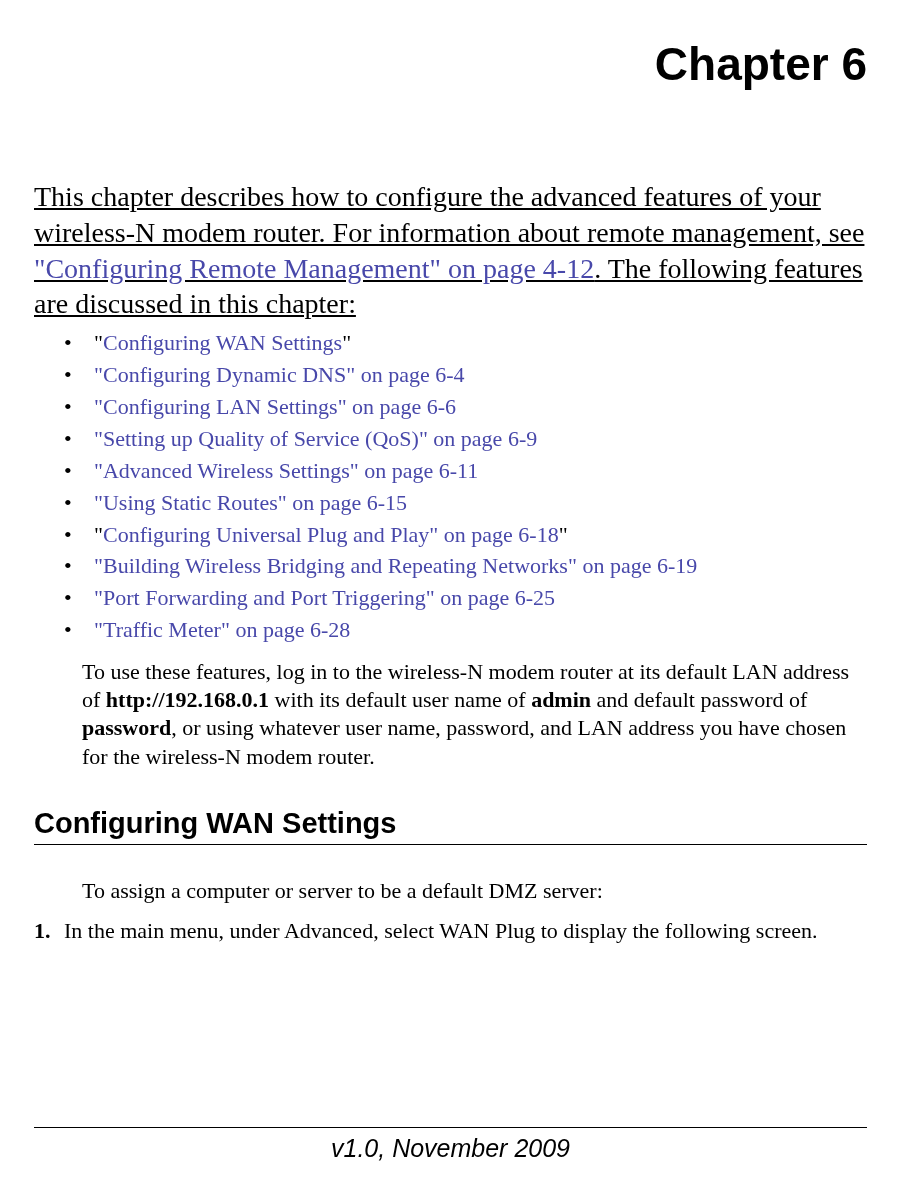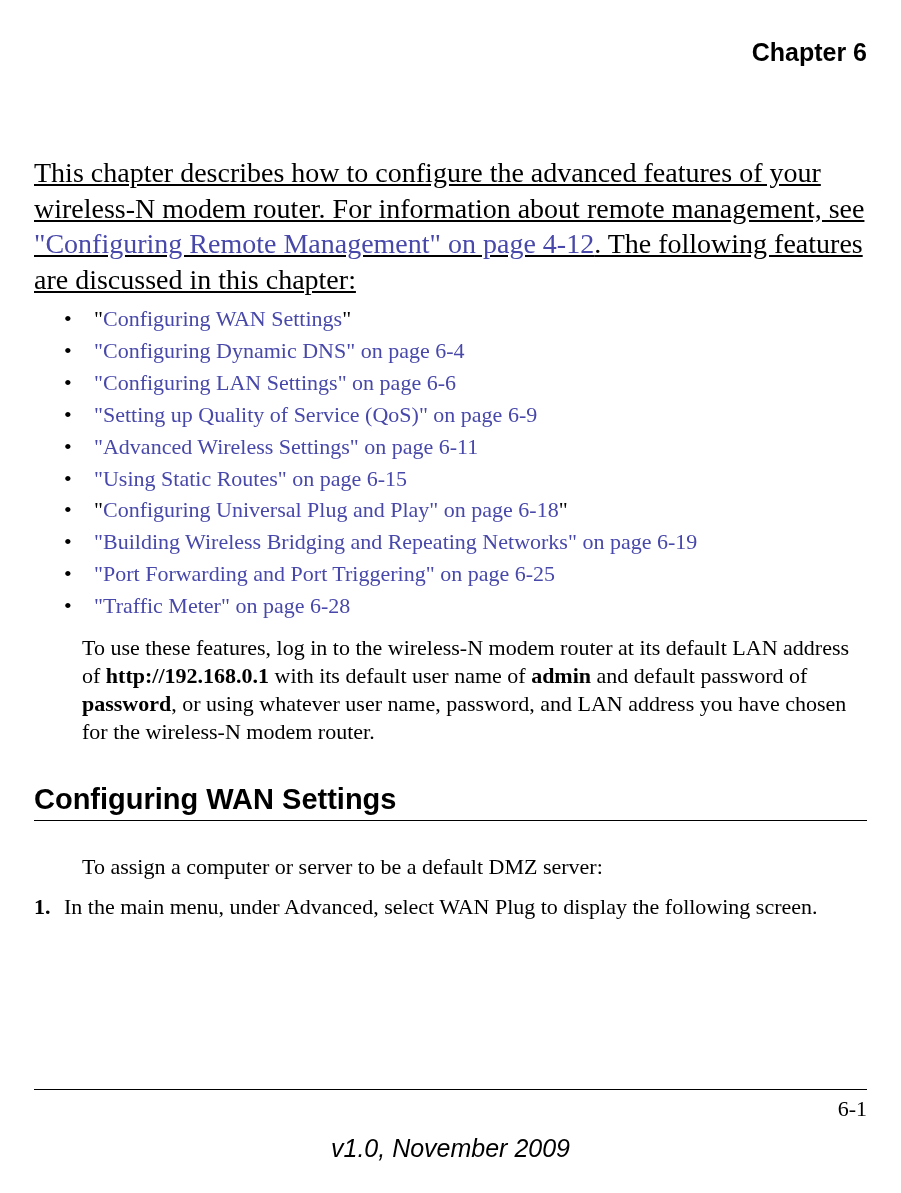--- a/index.html
+++ b/index.html
@@ -15,21 +15,21 @@
       color: #000000;
       position: relative;
       padding: 38px 34px 30px 34px;
     }
     .chapter-header {
       text-align: right;
       margin-bottom: 88px;
     }
     .chapter-number {
       font-family: Arial, Helvetica, sans-serif;
-      font-size: 25px;
+      font-size: 46px;
       font-weight: bold;
       line-height: 1.15;
     }
     .chapter-title {
       font-family: Arial, Helvetica, sans-serif;
       font-size: 35px;
       font-weight: bold;
       line-height: 1.15;
     }
     .body-text {
@@ -149,15 +149,14 @@
 
 <div class="numbered-list">
   <div class="numbered-item">
     <span class="num">1.</span>
     <span>In the main menu, under Advanced, select WAN Plug to display the following screen.</span>
   </div>
 </div>
 
 <div class="footer">
   <hr class="footer-rule">
-  <div class="page-number">6-1</div>
   <div class="version-text">v1.0, November 2009</div>
 </div>
 
 </body></html>

